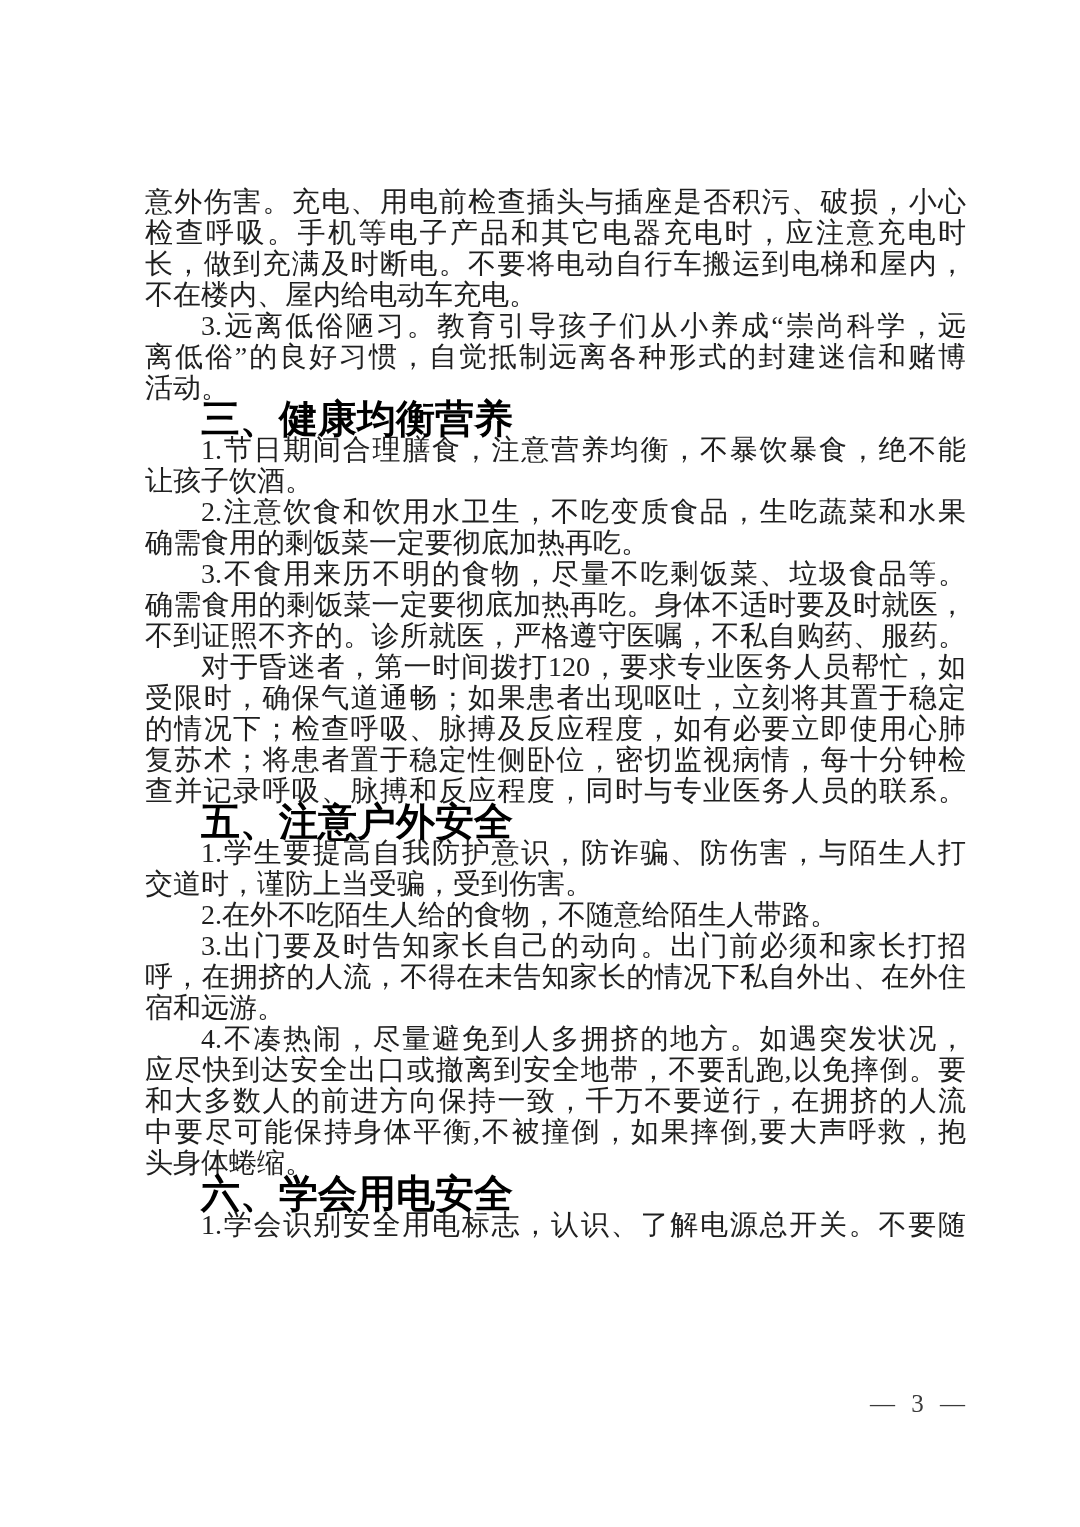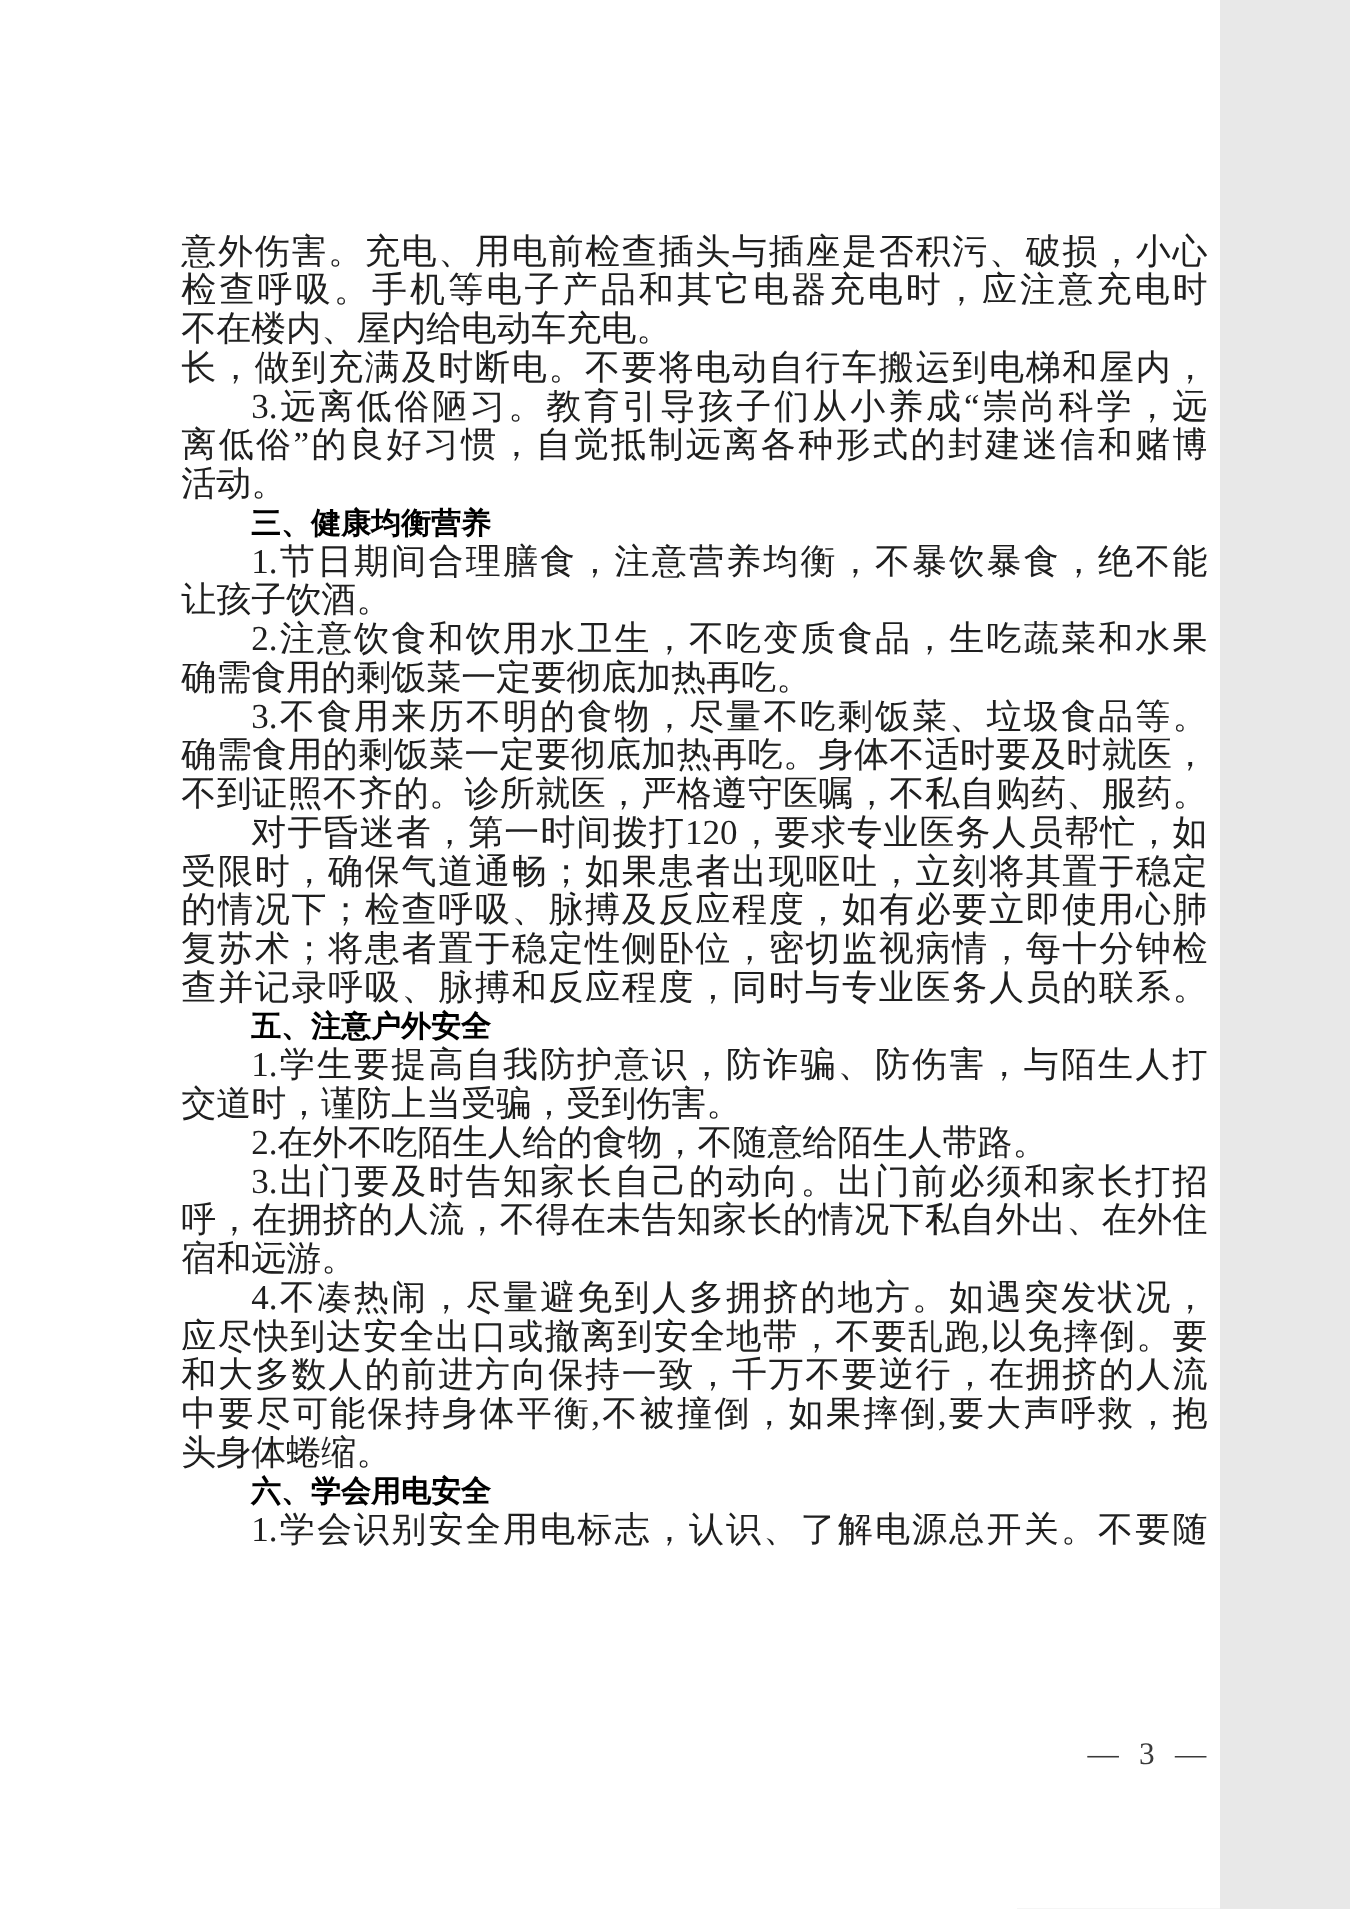--- a/index.html
+++ b/index.html
@@ -1,18 +1,18 @@
 <!DOCTYPE html>
 <html lang="zh"><head>
 <meta charset="utf-8">
 <style>
   html, body { margin: 0; padding: 0; background: #e8e8e8; }
   .page {
     position: relative;
-    width: 976px;
+    width: 1080px;
     height: 1527px;
     background: #ffffff;
     overflow: hidden;
     font-family: "Liberation Serif", "DejaVu Serif", serif;
     color: #1f1f1f;
     text-decoration: underline;
   }
   .content {
     position: absolute;
     left: 145px;
@@ -27,21 +27,21 @@
   }
   .line.j {
     text-align: justify;
     text-align-last: justify;
     -moz-text-align-last: justify;
   }
   .line.ind { text-indent: 56px; }
   .heading {
     font-family: "Liberation Sans", "DejaVu Sans", sans-serif;
     font-weight: bold;
-    font-size: 24px;
+    font-size: 39px;
     line-height: 31px;
     min-height: 31px;
     padding-left: 56px;
     color: #000000;
   }
   .page-number {
     position: absolute;
     top: 1390px;
     left: 830px;
     width: 180px;
@@ -52,22 +52,22 @@
     font-family: "Liberation Serif", "DejaVu Serif", serif;
   }
 </style>
 </head>
 <body>
 
 <div class="page">
   <div class="content">
       <div class="line j">意外伤害。充电、用电前检查插头与插座是否积污、破损，小心</div>
       <div class="line j">检查呼吸。手机等电子产品和其它电器充电时，应注意充电时</div>
+      <div class="line j">长，做到充满及时断电。不要将电动自行车搬运到电梯和屋内，</div>
       <div class="line">不在楼内、屋内给电动车充电。</div>
-      <div class="line j">长，做到充满及时断电。不要将电动自行车搬运到电梯和屋内，</div>
       <div class="line j ind">3.远离低俗陋习。教育引导孩子们从小养成“崇尚科学，远</div>
       <div class="line j">离低俗”的良好习惯，自觉抵制远离各种形式的封建迷信和赌博</div>
       <div class="line">活动。</div>
       <div class="heading">三、健康均衡营养</div>
       <div class="line j ind">1.节日期间合理膳食，注意营养均衡，不暴饮暴食，绝不能</div>
       <div class="line">让孩子饮酒。</div>
       <div class="line j ind">2.注意饮食和饮用水卫生，不吃变质食品，生吃蔬菜和水果</div>
       <div class="line">确需食用的剩饭菜一定要彻底加热再吃。</div>
       <div class="line j ind">3.不食用来历不明的食物，尽量不吃剩饭菜、垃圾食品等。</div>
       <div class="line j">确需食用的剩饭菜一定要彻底加热再吃。身体不适时要及时就医，</div>

